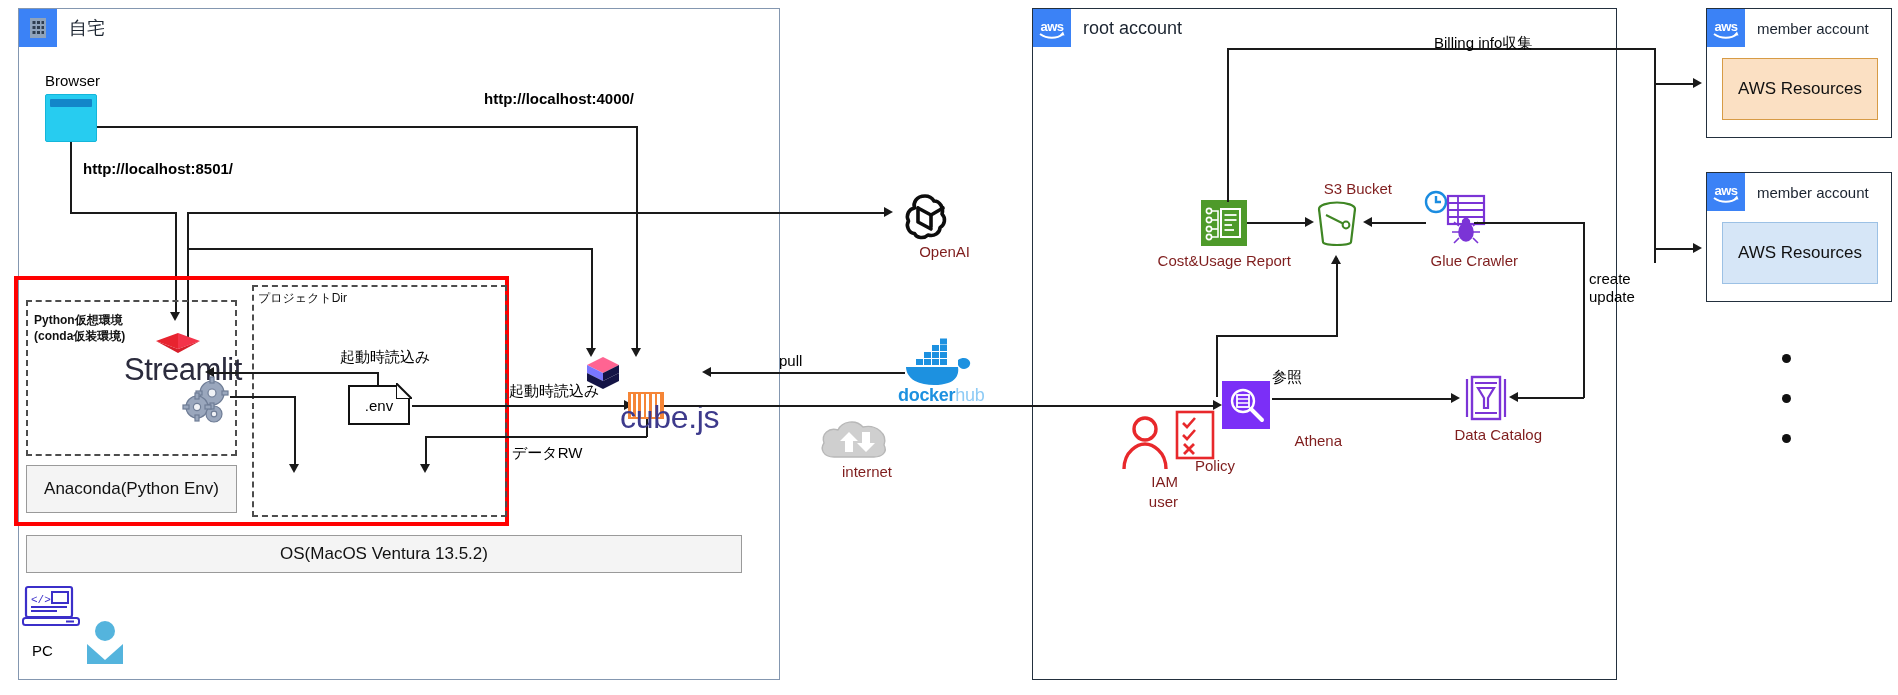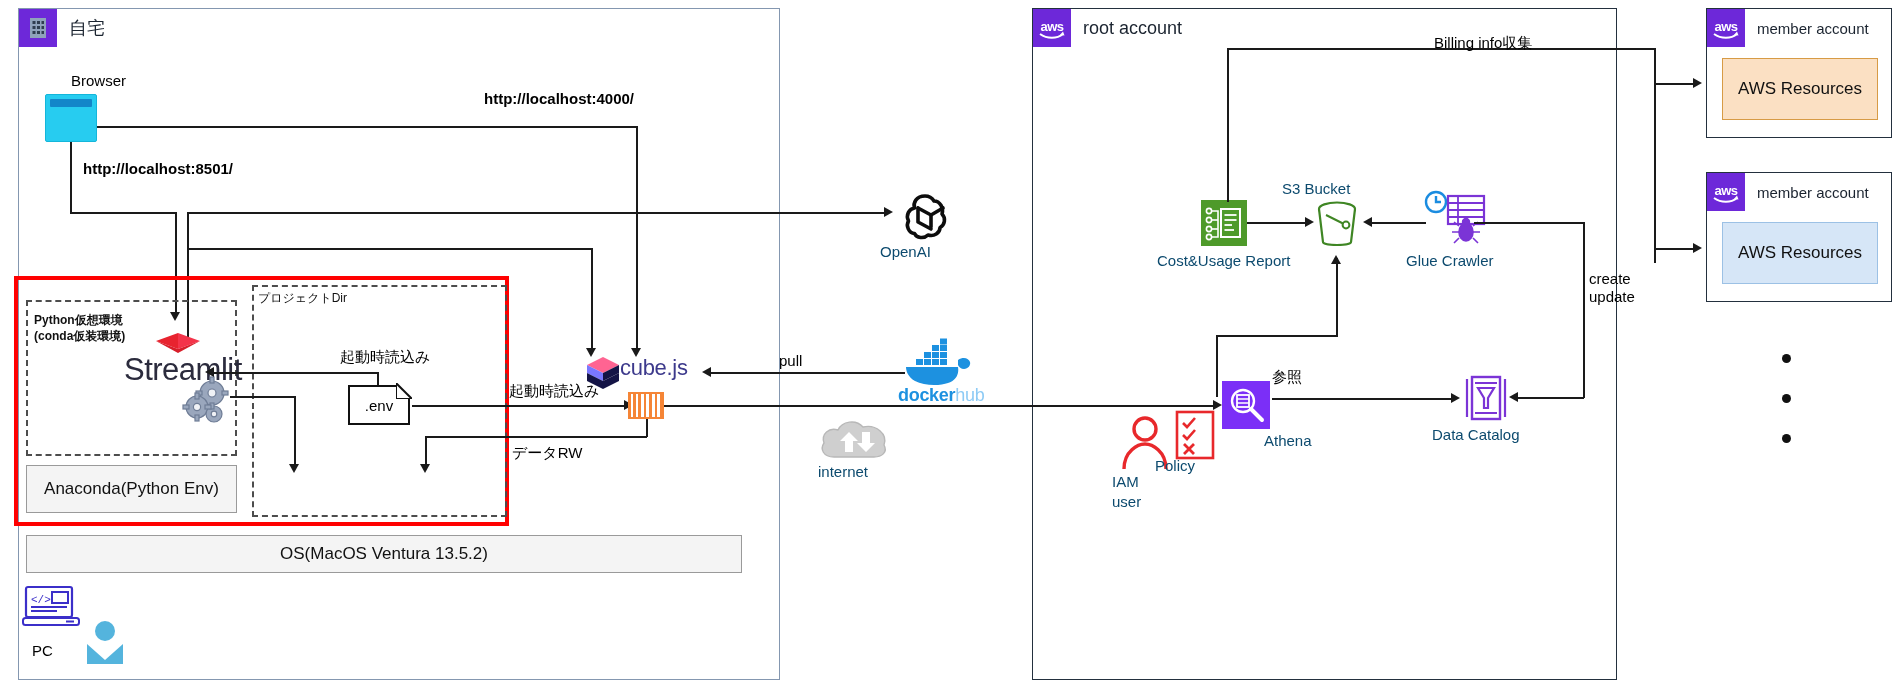--- a/index.html
+++ b/index.html
@@ -3,37 +3,37 @@
 <meta charset="utf-8">
 <style>
   html,body{margin:0;padding:0;background:#ffffff;}
   body{font-family:"Liberation Sans","DejaVu Sans",sans-serif;}
   #stage{position:relative;width:1898px;height:695px;overflow:hidden;background:#fff;}
   .abs{position:absolute;}
   
   .zone{position:absolute;border:1px solid #8497b0;background:transparent;box-sizing:border-box;}
   .zone.dark{border:1px solid #23303e;}
   .zone-tag{position:absolute;top:0;left:0;display:flex;align-items:center;height:38px;}
-  .zone-badge{width:38px;height:38px;background:#6d28d9;display:flex;align-items:center;justify-content:center;box-sizing:border-box;}
+  .zone-badge{width:38px;height:38px;background:#3b82f6;display:flex;align-items:center;justify-content:center;box-sizing:border-box;}
   .zone-label{margin-left:12px;font-size:18px;color:#1b2430;white-space:nowrap;}
   .bld-ico{display:block;}
   .aws-ico{font-family:"Liberation Sans",sans-serif;font-weight:700;font-size:13px;color:#fff;letter-spacing:-0.5px;line-height:1;position:relative;top:-2px;}
   .aws-smile{position:absolute;bottom:7px;left:6px;width:26px;height:9px;}
   
   .greybox{position:absolute;border:1px solid #9a9a9a;background:#f4f4f4;box-sizing:border-box;display:flex;align-items:center;justify-content:center;font-size:17px;color:#111;}
   
   .dashed{position:absolute;border:2px dashed #4d4d4d;box-sizing:border-box;}
   .dashed-title{position:absolute;font-size:12px;font-weight:bold;color:#111;line-height:1.35;white-space:nowrap;}
   .dashed-title.norm{font-weight:normal;}
   
   .redbox{position:absolute;border:4px solid #ff0000;box-sizing:border-box;}
   
   .tx{position:absolute;font-size:15px;color:#000;white-space:pre;line-height:1.25;}
   .tx.b{font-weight:bold;}
-  .cap{position:absolute;font-size:15px;color:#0c4a6e;white-space:nowrap;text-align:left;}
+  .cap{position:absolute;font-size:15px;color:#7f1d1d;white-space:nowrap;text-align:right;}
   
   .ln{position:absolute;background:#1a1a1a;}
   .ln.h{height:1.6px;}
   .ln.v{width:1.6px;}
   .ah{position:absolute;width:0;height:0;}
   .ah.r{border-left:9px solid #1a1a1a;border-top:5.5px solid transparent;border-bottom:5.5px solid transparent;}
   .ah.l{border-right:9px solid #1a1a1a;border-top:5.5px solid transparent;border-bottom:5.5px solid transparent;}
   .ah.d{border-top:9px solid #1a1a1a;border-left:5.5px solid transparent;border-right:5.5px solid transparent;}
   .ah.u{border-bottom:9px solid #1a1a1a;border-left:5.5px solid transparent;border-right:5.5px solid transparent;}
   
@@ -55,21 +55,21 @@
   
   .gears{position:absolute;}
   
   .resbox{position:absolute;box-sizing:border-box;display:flex;align-items:center;justify-content:center;font-size:17px;color:#111;}
   .resbox.orange{background:#fbe0c3;border:1px solid #d79b45;}
   .resbox.blue{background:#d6e6f7;border:1px solid #9cc1e5;}
   
   .dot{position:absolute;width:9px;height:9px;border-radius:50%;background:#111;}
   
   .streamlit-w{position:absolute;font-size:31px;color:#2b2b3d;letter-spacing:-0.5px;}
-  .cubejs-w{position:absolute;font-size:22px;color:#3d3a8c;font-weight:400;letter-spacing:-0.3px;}
+  .cubejs-w{position:absolute;font-size:32px;color:#3d3a8c;font-weight:400;letter-spacing:-0.3px;margin-top:44px;}
   .dockerhub-w{position:absolute;font-size:18px;letter-spacing:-0.3px;}
   .dockerhub-w .d{color:#1d91e0;font-weight:600;}
   .dockerhub-w .h{color:#8ecbf5;font-weight:400;}
 </style>
 </head>
 <body>
 
 <div id="stage">
 
   <div class="zone" style="left:18px;top:8px;width:762px;height:672px;"></div>
@@ -84,21 +84,21 @@
         <rect x="9" y="10" width="3" height="3" fill="#2f3e50"></rect>
         <rect x="13.5" y="10" width="2.5" height="3" fill="#2f3e50"></rect>
         <rect x="4.5" y="15" width="3" height="3" fill="#2f3e50"></rect>
         <rect x="9" y="15" width="3" height="3" fill="#2f3e50"></rect>
         <rect x="13.5" y="15" width="2.5" height="3" fill="#2f3e50"></rect>
       </svg>
     </div>
     <span class="zone-label">自宅</span>
   </div>
 
-  <div class="tx" style="left:45px;top:72px;margin-left:26px;">Browser</div>
+  <div class="tx" style="left:45px;top:72px;">Browser</div>
   <div class="browser" style="left:45px;top:94px;">
     <div class="bar"></div>
   </div>
 
   <div class="tx b" style="left:484px;top:90px;">http://localhost:4000/</div>
   <div class="ln h" style="left:97px;top:126px;width:540px;"></div>
   <div class="ln v" style="left:636px;top:126px;height:224px;"></div>
   <div class="ah d" style="left:631px;top:348px;"></div>
 
   <div class="tx b" style="left:83px;top:160px;">http://localhost:8501/</div>

